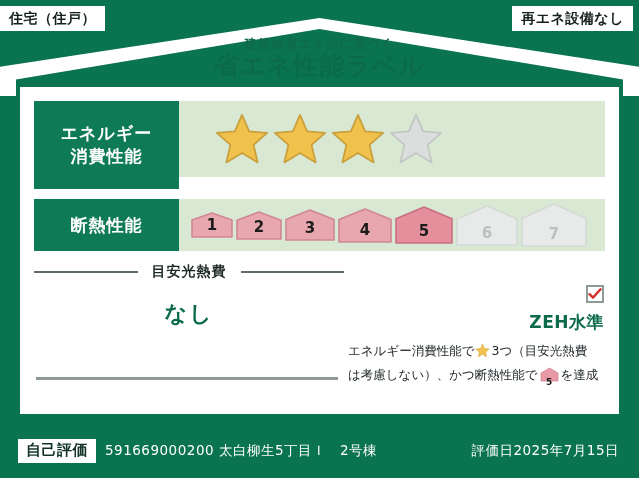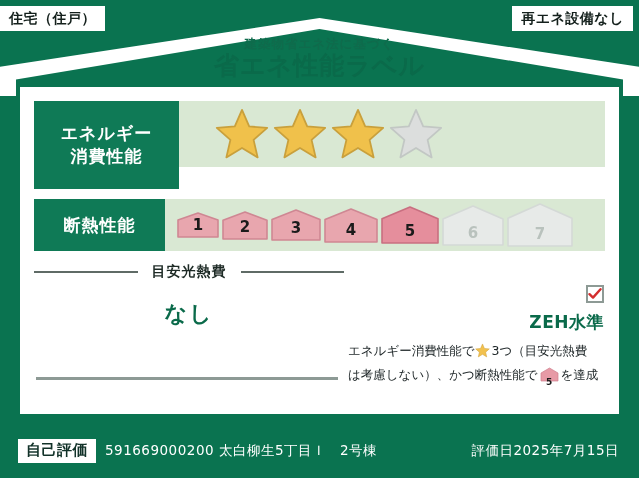--- a/index.html
+++ b/index.html
@@ -39,36 +39,36 @@
     font-size:25px;font-weight:bold;color:#0a6a4a;letter-spacing:1px;line-height:1.05;
   }
   
   .card{
     position:absolute;left:17px;top:84px;width:605px;height:333px;
     background:#ffffff;box-sizing:border-box;
     border:3px solid #0a7350;z-index:20;
   }
   .card-inner{position:absolute;left:0;top:0;right:0;bottom:0;padding:0;}
   
-  .row-energy{position:absolute;left:14px;top:14px;width:571px;height:66px;display:flex;}
+  .row-energy{position:absolute;left:14px;top:14px;width:571px;height:76px;display:flex;}
   .label-box{
     background:#0f7a56;color:#ffffff;font-weight:bold;
     display:flex;flex-direction:column;align-items:center;justify-content:center;
     font-size:17px;line-height:1.35;letter-spacing:1px;
   }
   .row-energy .label-box{width:145px;height:88px;}
   .row-energy .value-box{
     flex:1;background:#d9e8d3;display:flex;align-items:center;justify-content:flex-start;
     padding-left:36px;box-sizing:border-box;
   }
   .stars{display:flex;align-items:center;gap:4px;}
   .star{width:54px;height:54px;display:block;}
   
   .row-insul{position:absolute;left:14px;top:112px;width:571px;height:52px;display:flex;}
-  .row-insul .label-box{width:131px;height:52px;font-size:17px;}
+  .row-insul .label-box{width:145px;height:52px;font-size:17px;}
   .row-insul .value-box{
     flex:1;background:#d9e8d3;display:flex;align-items:center;
     padding-left:12px;box-sizing:border-box;gap:3px;
   }
   .hbadge{position:relative;display:block;}
   .hbadge svg{display:block;}
   .hbadge span{
     position:absolute;left:0;right:0;bottom:4px;text-align:center;
     font-size:15px;font-weight:bold;color:#1b1b1b;
   }

